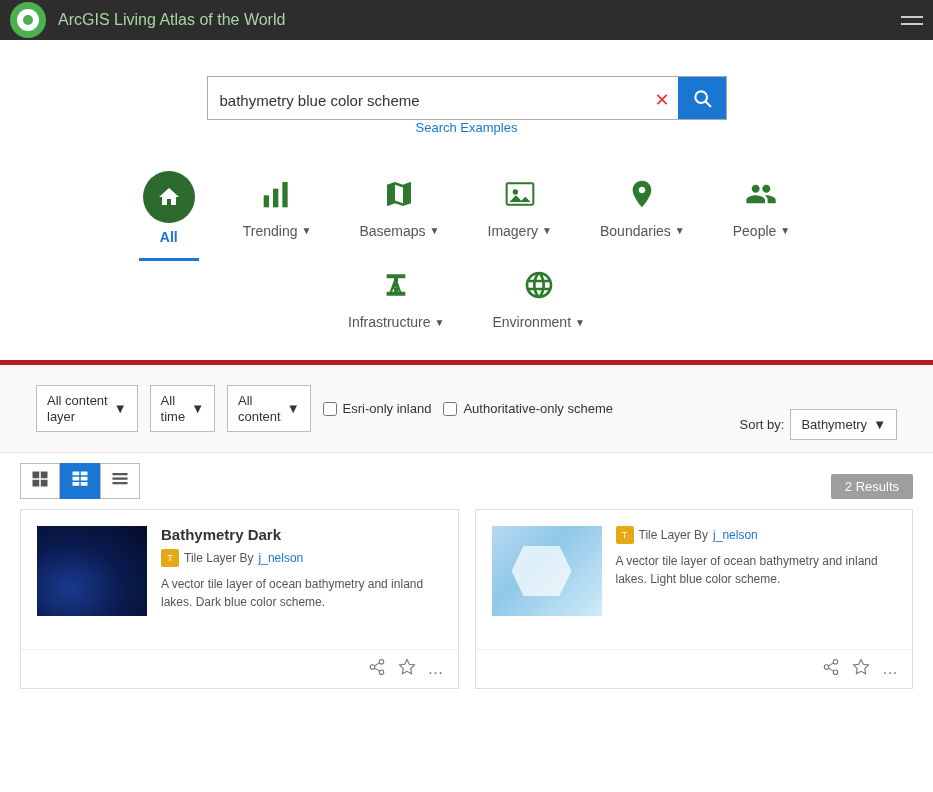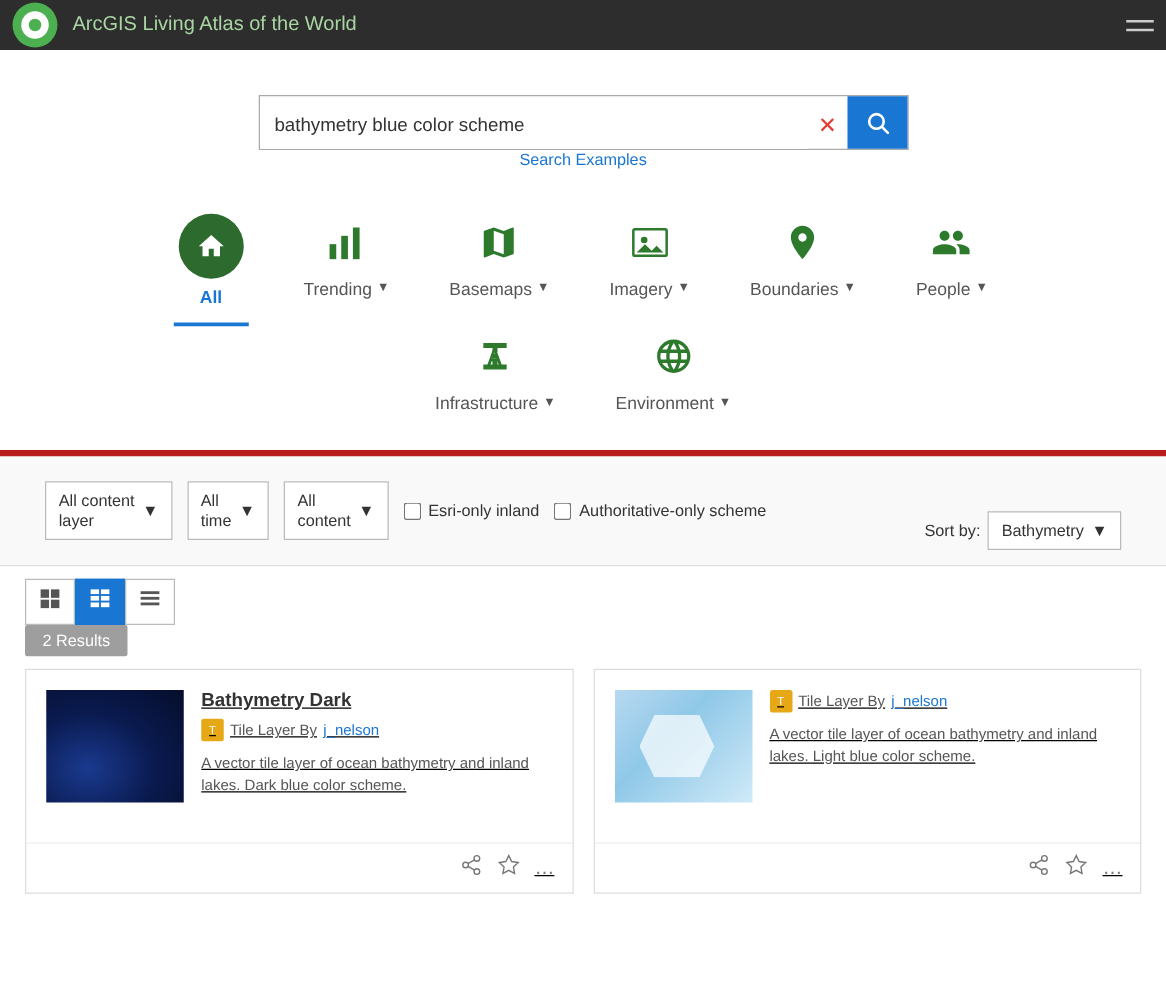--- a/index.html
+++ b/index.html
@@ -232,24 +232,23 @@
       font-size: 13px;
       cursor: pointer;
       display: flex;
       align-items: center;
       gap: 6px;
     }
 
     
     .view-toolbar {
       display: flex;
-      align-items: flex-start;
+      align-items: flex-end;
       justify-content: space-between;
       padding: 10px 20px;
-      flex-direction: column;
     }
     .view-buttons {
       display: flex;
       gap: 0;
     }
     .view-btn {
       border: 1px solid #bbb;
       background: #fff;
       padding: 6px 10px;
       cursor: pointer;
@@ -275,21 +274,20 @@
       gap: 16px;
       padding: 0 20px 20px;
     }
     .card {
       flex: 1;
       border: 1px solid #ddd;
       background: #fff;
       display: flex;
       flex-direction: column;
       min-height: 180px;
-      text-decoration: underline;
     }
     .card-body {
       display: flex;
       gap: 14px;
       padding: 16px;
       flex: 1;
     }
     .card-thumb {
       width: 110px;
       height: 90px;

